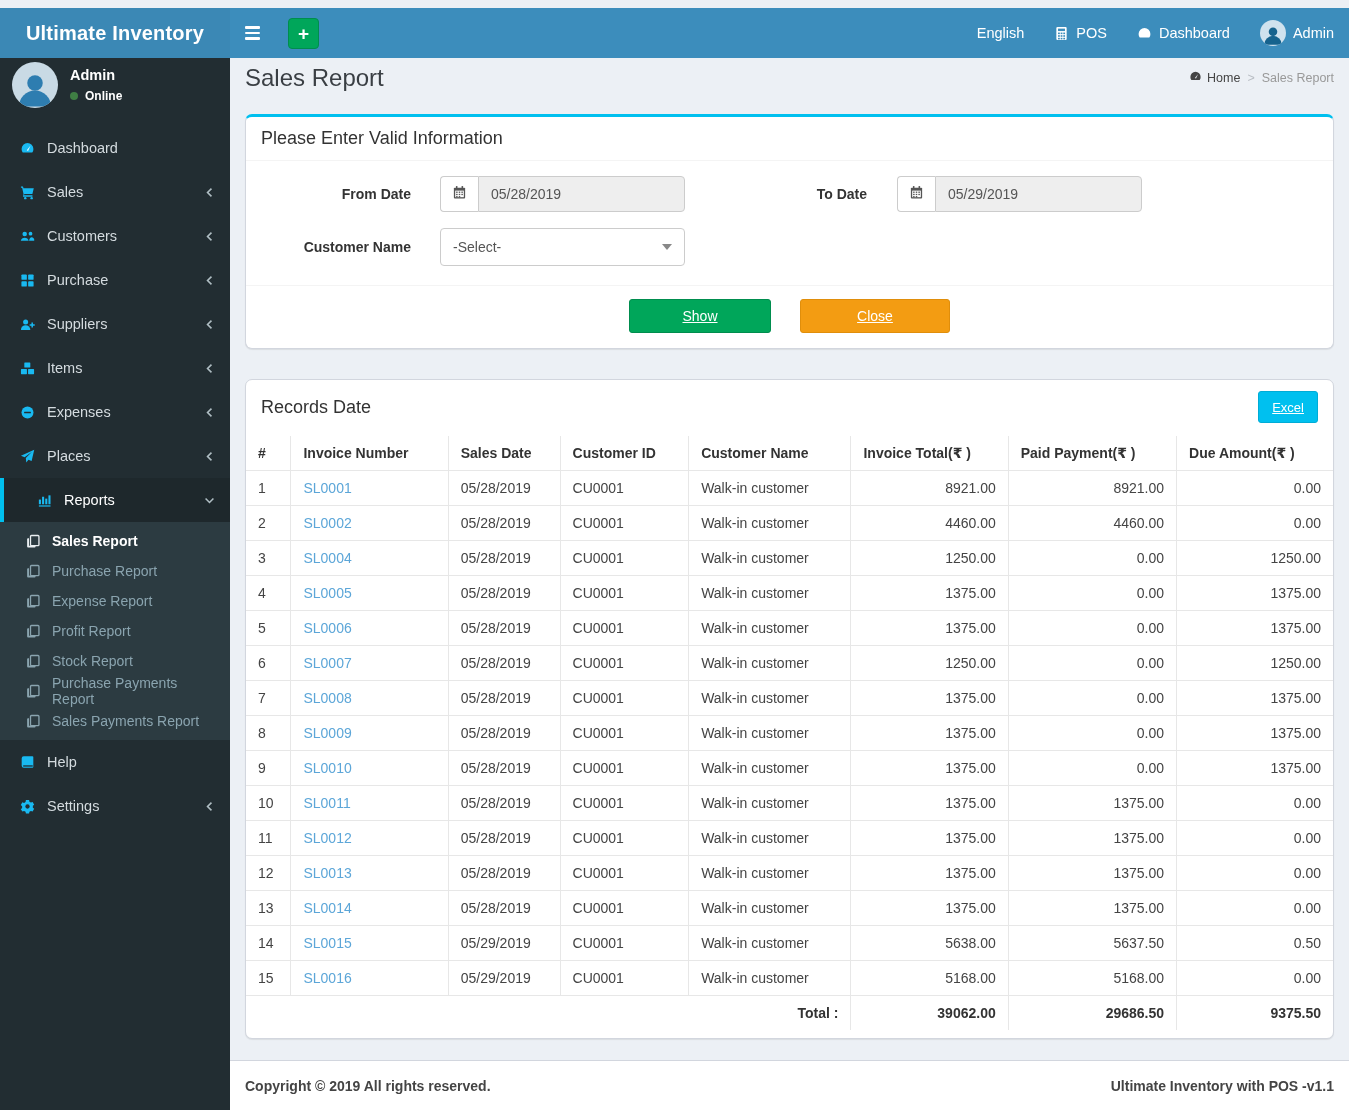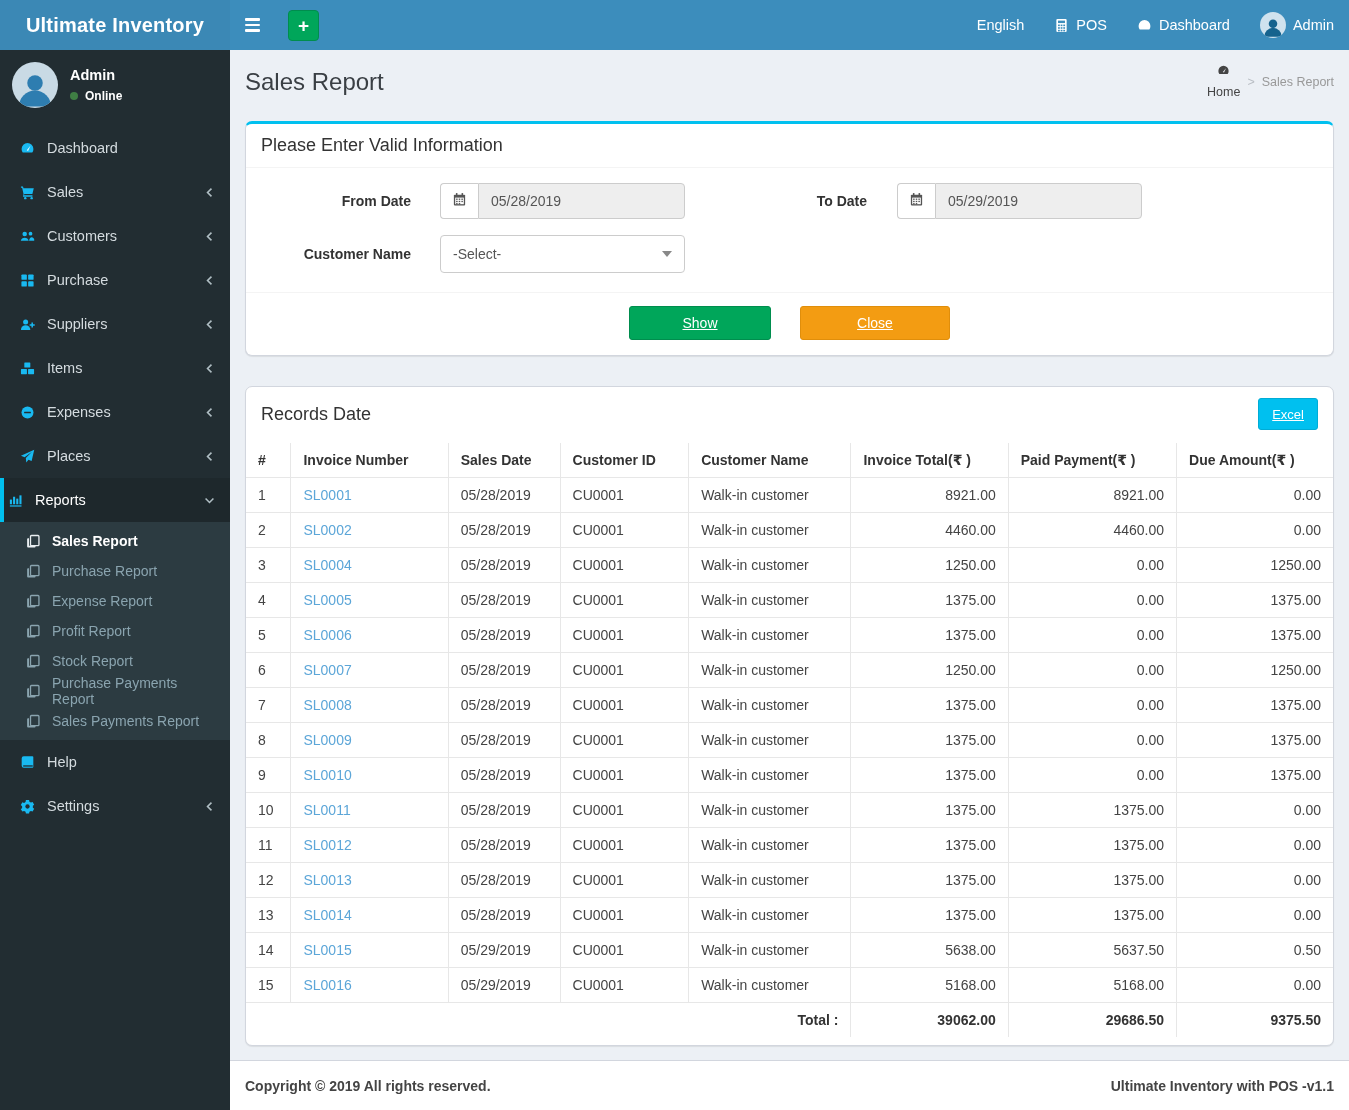--- a/index.html
+++ b/index.html
@@ -2,21 +2,21 @@
 <html><head>
 <meta charset="utf-8">
 <style>
   * { margin:0; padding:0; box-sizing:border-box; }
   html,body { width:1349px; height:1110px; overflow:hidden; }
   body {
     font-family:"Liberation Sans","DejaVu Sans",sans-serif;
     font-size:14px; color:#333; background:#ecf0f5;
   }
   
-  .navbar { position:fixed; top:0; left:0; width:1349px; height:50px; background:#3c8dbc; z-index:30; display:flex; }
+  .navbar { position:fixed; top:8px; left:0; width:1349px; height:50px; background:#3c8dbc; z-index:30; display:flex; }
   .logo { width:230px; height:50px; background:#3b88b5; color:#fff; font-size:20px; font-weight:bold;
           display:flex; align-items:center; justify-content:center; letter-spacing:.2px; }
   .nav-left { display:flex; align-items:center; }
   .hamburger { width:44px; height:50px; display:flex; align-items:center; justify-content:center; cursor:pointer; color:#fff; }
   .hamburger .bars { display:flex; flex-direction:column; gap:3px; }
   .hamburger .bars i { display:block; width:15px; height:2.5px; background:#fff; border-radius:1px; }
   .add-btn { width:31px; height:31px; margin-left:14px; background:#00a65a; border:1px solid #008d4e; border-radius:4px;
              color:#fff; font-size:19px; font-weight:bold; display:flex; align-items:center; justify-content:center; cursor:pointer; line-height:1; }
   .nav-right { margin-left:auto; display:flex; align-items:stretch; }
   .nav-link { display:flex; align-items:center; gap:7px; padding:0 15px; color:#fff; font-size:14.5px; cursor:pointer; }
@@ -29,33 +29,33 @@
   .user-avatar { width:46px; height:46px; border-radius:50%; background:#c9dae5; overflow:hidden; position:relative; flex:none; }
   .user-avatar svg { position:absolute; left:3px; top:5px; width:40px; height:44px; fill:#2e7db0; }
   .user-name { color:#fff; font-weight:bold; font-size:14.5px; margin-bottom:6px; }
   .user-status { display:flex; align-items:center; gap:7px; color:#fff; font-size:12px; font-weight:bold; }
   .dot { width:8px; height:8px; border-radius:50%; background:#3f7e44; }
   .menu { list-style:none; margin-top:4px; }
   .menu-item { position:relative; display:flex; align-items:center; gap:10px; height:44px; padding:0 15px 0 17px;
                color:#d4dbdf; cursor:pointer; font-size:14.5px; }
   .menu-item .mi-icon { width:20px; display:flex; justify-content:center; color:#19b9f1; flex:none; }
   .menu-item .chev { margin-left:auto; color:#b0bec4; display:flex; }
-  .menu-item.active { background:#1e282c; color:#fff; padding-left:1px; border-left:4px solid #00c0ef; }
+  .menu-item.active { background:#1e282c; color:#fff; padding-left:30px; border-left:4px solid #00c0ef; }
   .submenu { list-style:none; background:#2c3b41; padding:4px 0; }
   .submenu-item { display:flex; align-items:center; gap:10px; height:30px; padding:0 15px 0 24px;
                   color:#8aa4af; cursor:pointer; font-size:14px; }
   .submenu-item .mi-icon { width:18px; display:flex; justify-content:center; color:#8aa4af; flex:none; }
   .submenu-item.active { color:#fff; font-weight:bold; }
   .submenu-item.active .mi-icon { color:#e9eef1; }
   
   .wrapper { position:absolute; top:50px; left:230px; width:1119px; min-height:1010px; background:#ecf0f5; }
   .content-header { display:flex; align-items:center; justify-content:space-between; padding:14px 15px 10px 15px; }
   .page-title { font-size:24px; font-weight:normal; color:#3a3f44; }
   .breadcrumb { display:flex; align-items:center; gap:7px; font-size:12.5px; color:#444; }
-  .breadcrumb .crumb-home { display:flex; align-items:center; gap:5px; cursor:pointer; color:#444;flex-direction:column; }
+  .breadcrumb .crumb-home { display:flex; align-items:center; gap:5px; cursor:pointer; color:#444; }
   .breadcrumb .sep { color:#b9bec4; }
   .breadcrumb .current { color:#999; }
   .box { background:#fff; margin:12px 15px; border:1px solid #d2d6de; border-radius:7px; box-shadow:0 1px 1px rgba(0,0,0,.08); }
   .box.top-accent { border-top:3px solid #00c0ef; }
   .box-header { padding:11px 15px; font-size:18px; color:#333; border-bottom:1px solid #f4f4f4;
                 display:flex; align-items:center; justify-content:space-between; }
   .box-body { padding:15px; }
   .form-row { display:flex; align-items:center; margin-bottom:16px; }
   .form-label { width:150px; text-align:right; font-weight:bold; color:#333; flex:none; }
   .form-label.second { width:182px; }

